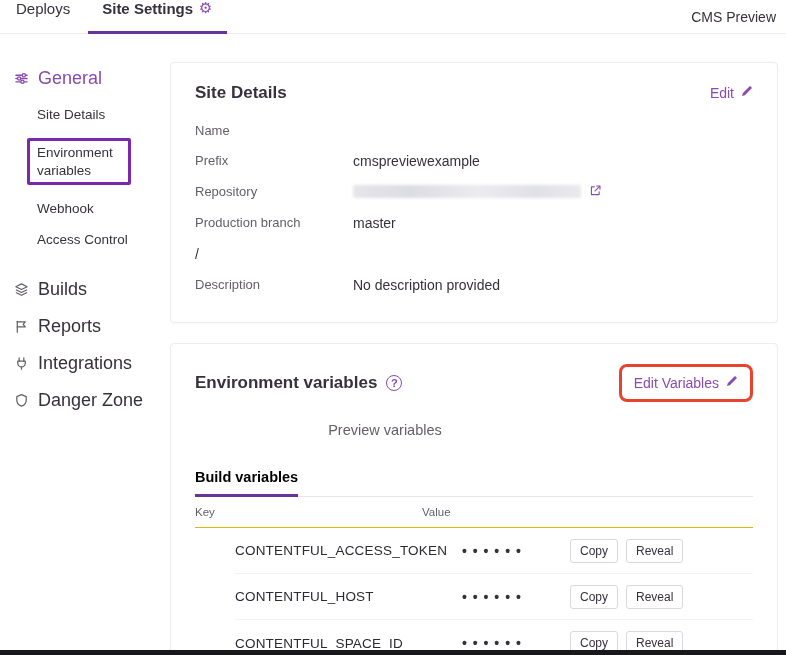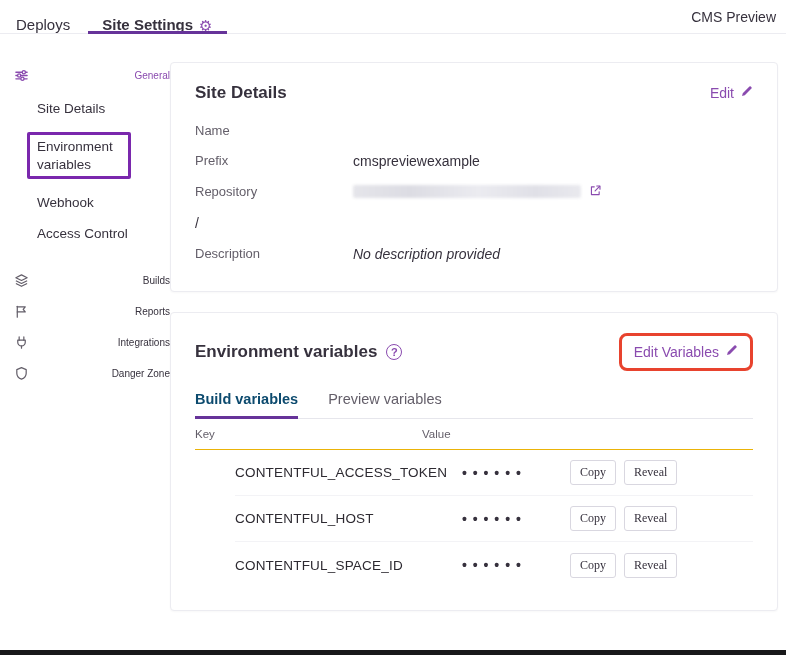--- a/index.html
+++ b/index.html
@@ -14,21 +14,21 @@
 
   
   .topbar {
     height: 34px;
     display: flex;
     align-items: stretch;
     border-bottom: 1px solid #ececf1;
     background: #fff;
   }
   .tab {
-    display: flex; align-items: flex-end; gap: 6px;
+    display: flex; align-items: flex-start; gap: 6px;
     padding: 0 16px;
     font-size: 15px;
     color: #36313d;
     position: relative;
     cursor: pointer;
   }
   .tab.active { font-weight: 700; }
   .tab.active::after {
     content: "";
     position: absolute; left: 2px; right: 2px; bottom: -1px;
@@ -43,21 +43,21 @@
     color: #36313d;
   }
 
   
   .content { display: flex; align-items: flex-start; }
 
   
   .sidebar { width: 170px; flex-shrink: 0; padding: 26px 0 0 14px; }
   .side-section {
     display: flex; align-items: center; gap: 9px;
-    padding: 8px 0; font-size: 10px; color: #36313d; cursor: pointer; justify-content: space-between;
+    padding: 8px 0; font-size: 18px; color: #36313d; cursor: pointer;
   }
   .side-section.active { color: #8a4baf; }
   .sicon { width: 15px; height: 15px; display: inline-flex; flex-shrink: 0; }
   .side-children { padding-left: 23px; margin: 2px 0 16px; }
   .side-child {
     padding: 8px 0; font-size: 13.5px; color: #36313d; cursor: pointer;
   }
   .side-child .hl-box {
     display: inline-block;
     width: 104px;
@@ -98,40 +98,40 @@
   .red-box {
     border: 3px solid #e8432e;
     border-radius: 8px;
     padding: 7px 12px;
   }
 
   
   .field-row { display: flex; align-items: flex-start; padding: 7.5px 0; }
   .field-label { width: 158px; flex-shrink: 0; font-size: 13px; color: #635e69; }
   .field-value { font-size: 14px; color: #36313d; display: flex; align-items: center; gap: 8px; }
-  .field-value.italic { font-style: italic; }
+  .field-value.italic { }
   .redacted {
     display: inline-block;
     width: 228px; height: 13px;
     border-radius: 2px;
     background: linear-gradient(90deg,#e5e5ea,#dcdce3 25%,#ebebf0 55%,#e0e0e7 80%,#e9e9ee);
     filter: blur(1.5px);
   }
 
   
   .vtabs {
     display: flex; gap: 30px;
     margin-top: 20px;
     border-bottom: 1px solid #e6e6ec;
   }
   .vtab {
     padding-bottom: 11px; font-size: 14.5px; color: #635e69;
     position: relative; cursor: pointer;
   }
-  .vtab.active { color: #0c4a6e; font-weight: 700; }
+  .vtab.active { color: #000000; font-weight: 700; margin-top: 47px; }
   .vtab.active::after {
     content: "";
     position: absolute; left: 0; right: 0; bottom: -1px;
     height: 3px; background: #663399;
   }
 
   
   .thead {
     display: flex; align-items: center;
     padding: 9px 0;
@@ -143,21 +143,21 @@
     display: flex; align-items: center;
     height: 46px;
     border-bottom: 1px solid #f3f3f6;
     margin-left: 40px;
   }
   .trow:last-child { border-bottom: none; }
   .row-key { width: 227px; flex-shrink: 0; font-size: 13.5px; color: #2d2a31; letter-spacing: 0.2px; }
   .row-dots { width: 108px; flex-shrink: 0; font-size: 14px; font-weight: 700; color: #36313d; letter-spacing: 1px; }
   .row-actions { display: flex; gap: 8px; }
   .mini-btn {
-    font-family: Liberation Serif, serif;
+    font-family: Liberation Sans, sans-serif;
     font-size: 12px; color: #36313d;
     background: #fff;
     border: 1px solid #d9d7e0; border-radius: 3px;
     padding: 4px 9px;
     cursor: pointer;
   }
 
   
   .bottom-bar {
     position: absolute; left: 0; right: 0; bottom: 0;
@@ -290,20 +290,24 @@
                 <g stroke="#8a4baf" stroke-width="1.4" fill="none" stroke-linecap="round" stroke-linejoin="round">
                   <path d="M6.5 3.5H3v9.5h9.5V9.5"></path>
                   <path d="M9.5 2.5h4v4"></path>
                   <path d="M13 3 7.5 8.5"></path>
                 </g>
               </svg>
           </span>
         </span>
       </div>
       <div class="field-row">
+        <span class="field-label">Production branch</span>
+        <span class="field-value">master</span>
+      </div>
+      <div class="field-row">
         <span class="field-value">/</span>
       </div>
       <div class="field-row">
         <span class="field-label">Description</span>
         <span class="field-value italic">No description provided</span>
       </div>
     </section>
 
     <section class="card">
       <div class="card-head">

